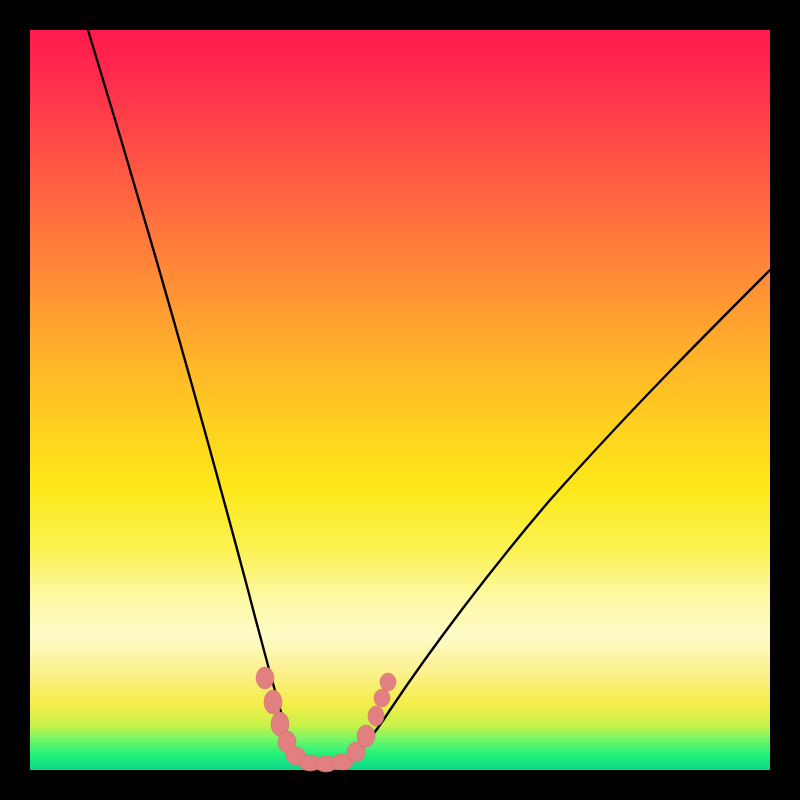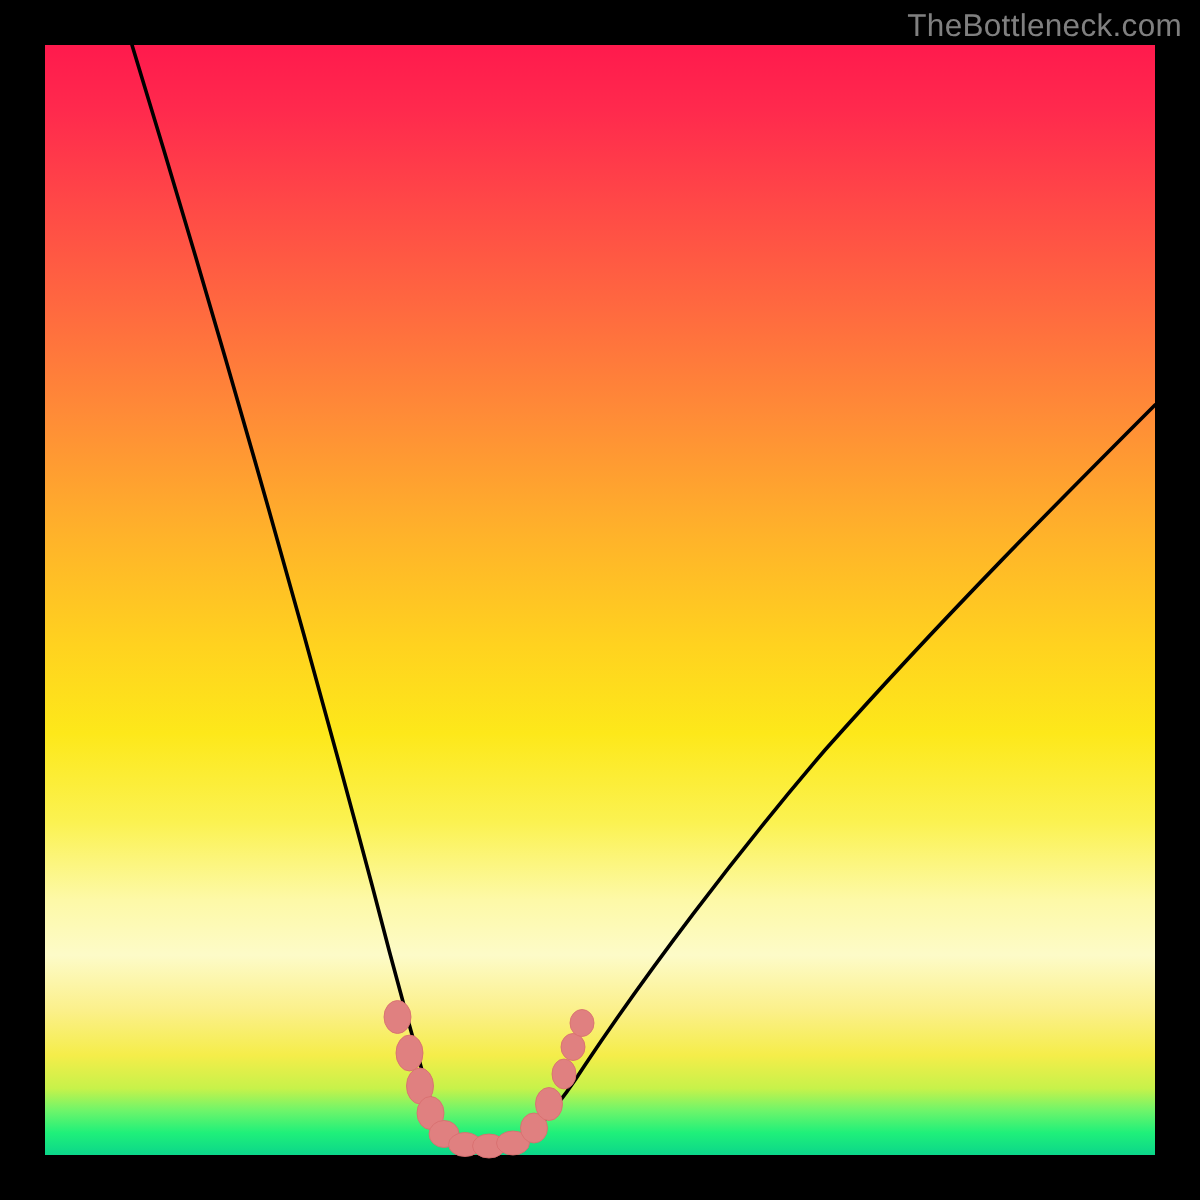--- a/index.html
+++ b/index.html
@@ -98,14 +98,13 @@
       <ellipse cx="312" cy="732" rx="11" ry="8"></ellipse>
 
       <ellipse cx="326" cy="722" rx="9" ry="10"></ellipse>
       <ellipse cx="336" cy="706" rx="9" ry="11"></ellipse>
       <ellipse cx="346" cy="686" rx="8" ry="10"></ellipse>
       <ellipse cx="352" cy="668" rx="8" ry="9"></ellipse>
       <ellipse cx="358" cy="652" rx="8" ry="9"></ellipse>
     </g>
   </svg>
 
-  <div class="watermark">TheBottleneck.com</div>
 </div>
 
 </body></html>

